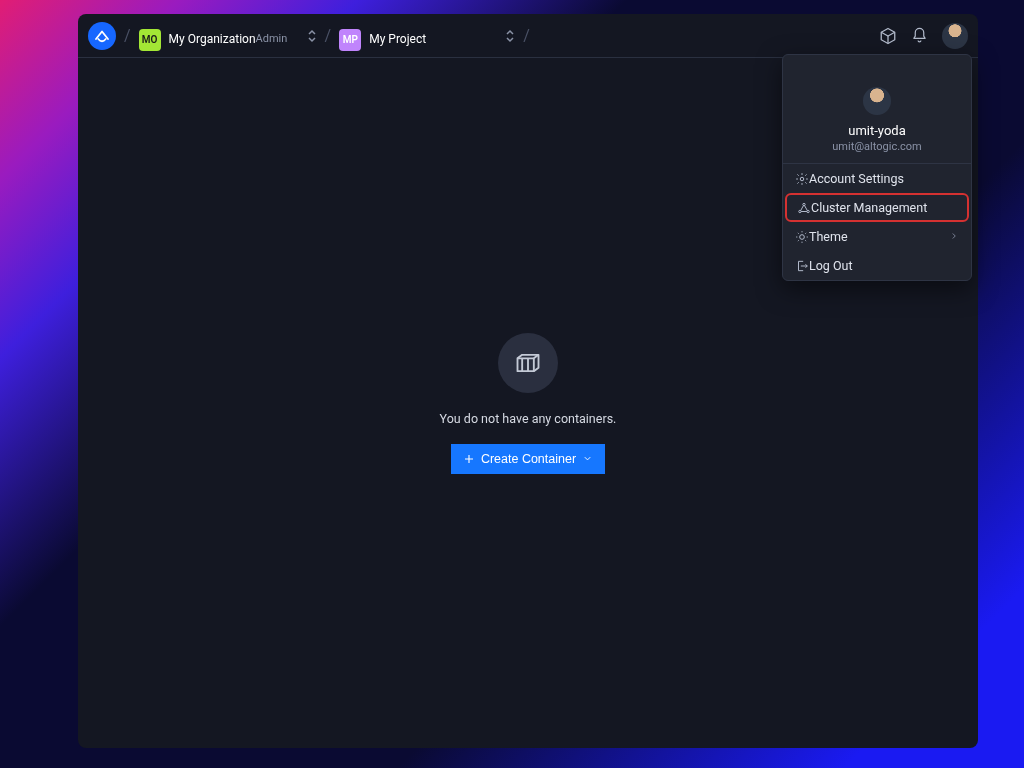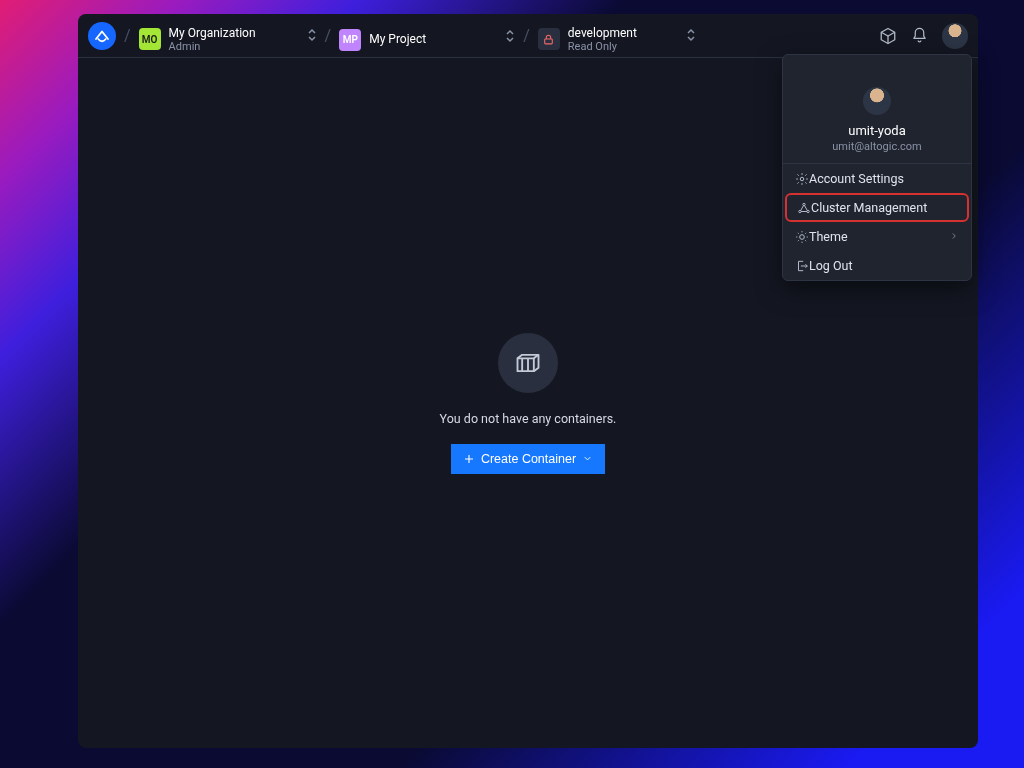--- a/index.html
+++ b/index.html
@@ -42,21 +42,21 @@
   .org-badge {
     width: 22px; height: 22px; border-radius: 4px; background: #a3e635;
     display: flex; align-items: center; justify-content: center;
     font-size: 10px; font-weight: 600; color: #1a1a1a;
   }
   .proj-badge {
     width: 22px; height: 22px; border-radius: 4px; background: #c084fc;
     display: flex; align-items: center; justify-content: center;
     font-size: 10px; font-weight: 600; color: #fff;
   }
-  .crumb-text { display: flex; flex-direction: column; line-height: 1.2; }
+  .crumb-text { display: flex; flex-direction: row; line-height: 1.2; }
   .crumb-title { color: #fff; font-size: 12px; }
   .crumb-sub { color: #8a92a6; font-size: 11px; }
   .lock-badge {
     width: 22px; height: 22px; border-radius: 4px; background: #2a2f3f;
     display: flex; align-items: center; justify-content: center;
   }
   .updown-icon {
     display: flex; flex-direction: column; gap: 1px;
     color: #8a92a6; margin-left: 10px;
   }
@@ -183,40 +183,20 @@
       <div class="updown-icon">
         <svg width="10" height="14" viewBox="0 0 10 14" fill="none" stroke="currentColor" stroke-width="1.5">
             <path d="M2 5 L5 2 L8 5"></path>
             <path d="M2 9 L5 12 L8 9"></path>
           </svg>
       </div>
     </div>
 
     <span class="breadcrumb-slash">/</span>
 
-    <div class="env-crumb-region">
-      <div class="crumb crumb-flex">
-        <div class="lock-badge">
-          <svg width="13" height="13" viewBox="0 0 24 24" fill="none" stroke="#f06a6a" stroke-width="2">
-              <rect x="5" y="11" width="14" height="9" rx="1.5"></rect>
-              <path d="M8 11 V8 a4 4 0 0 1 8 0 v3"></path>
-            </svg>
-        </div>
-        <div class="crumb-text">
-          <span class="crumb-title">development</span>
-          <span class="crumb-sub">Read Only</span>
-        </div>
-      </div>
-      <div class="updown-icon">
-        <svg width="10" height="14" viewBox="0 0 10 14" fill="none" stroke="currentColor" stroke-width="1.5">
-            <path d="M2 5 L5 2 L8 5"></path>
-            <path d="M2 9 L5 12 L8 9"></path>
-          </svg>
-      </div>
-    </div>
 
     <div class="spacer"></div>
 
     <div class="topbar-icons">
       <span class="top-icon">
         <svg width="18" height="18" viewBox="0 0 24 24" fill="none" stroke="currentColor" stroke-width="1.7" stroke-linejoin="round">
             <path d="M12 2 L21 7 L21 17 L12 22 L3 17 L3 7 Z"></path>
             <path d="M3 7 L12 12 L21 7"></path>
             <path d="M12 12 V22"></path>
           </svg>

